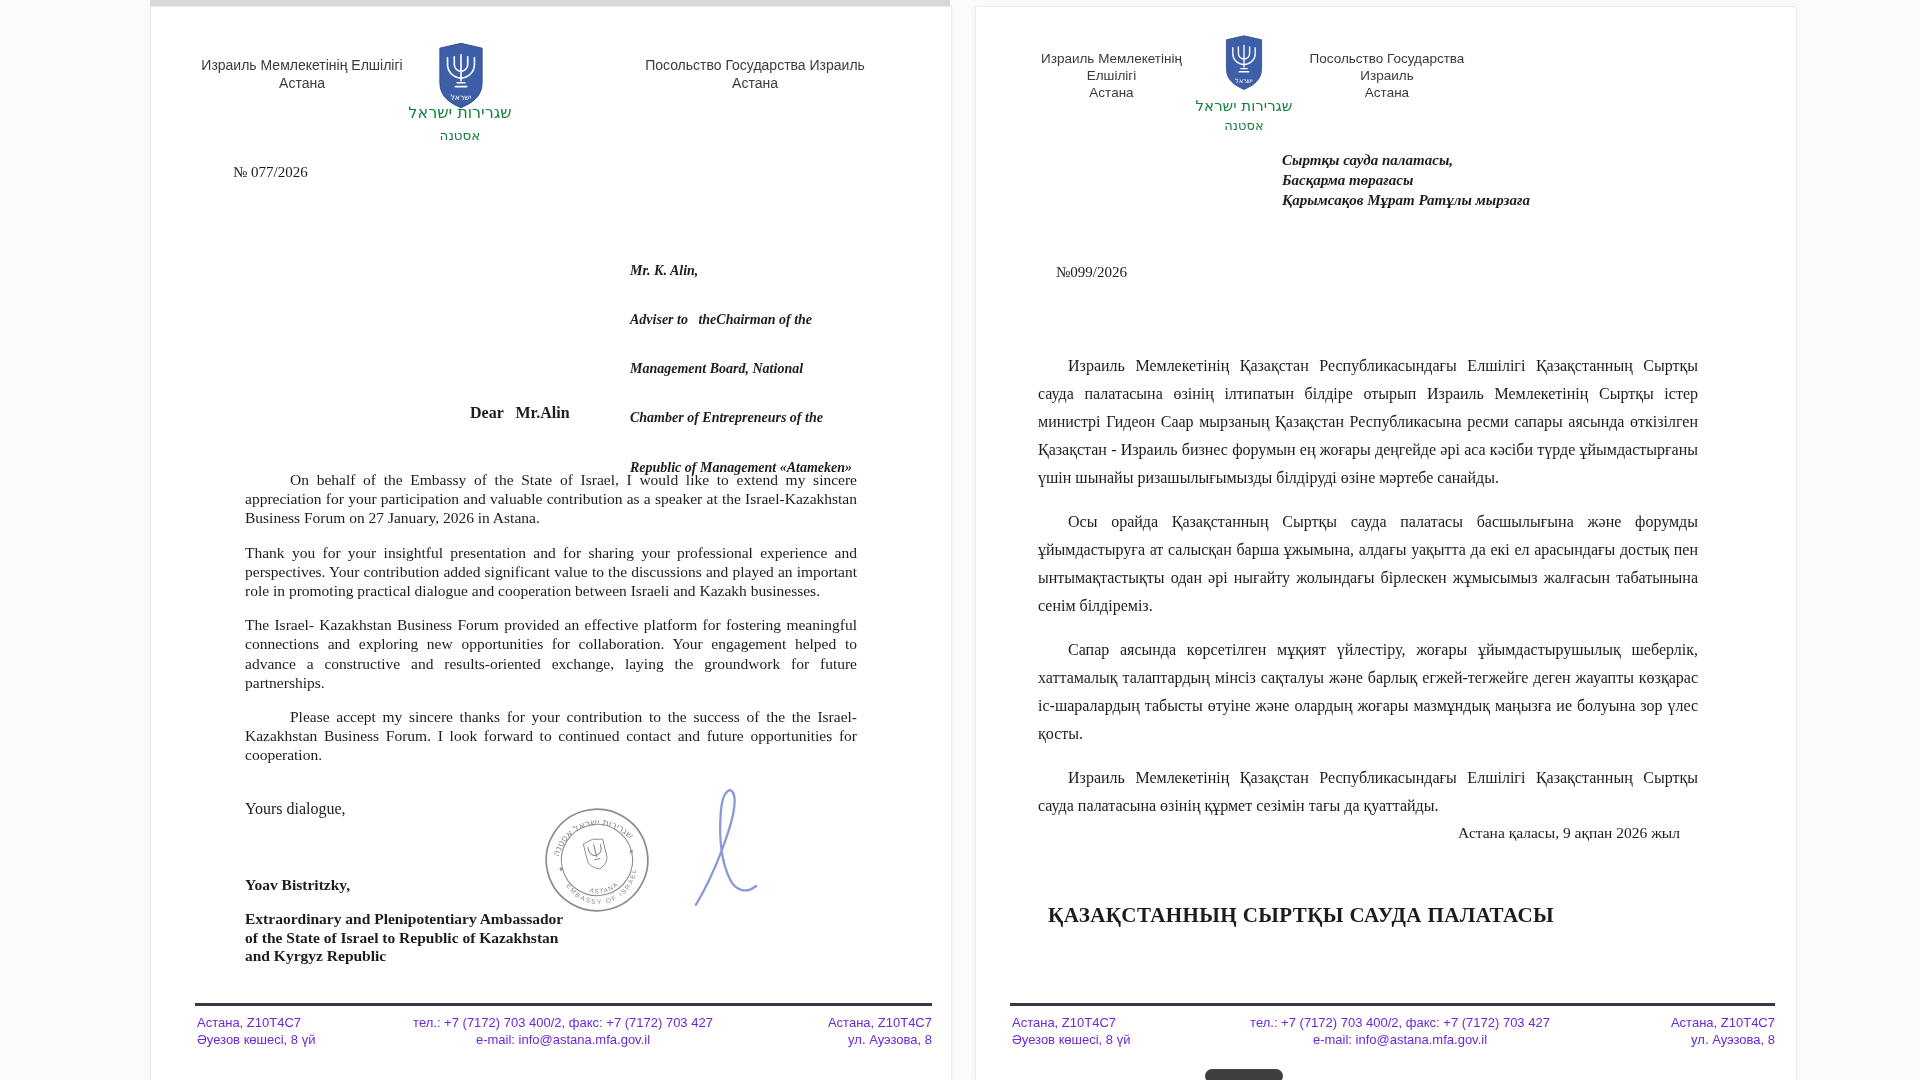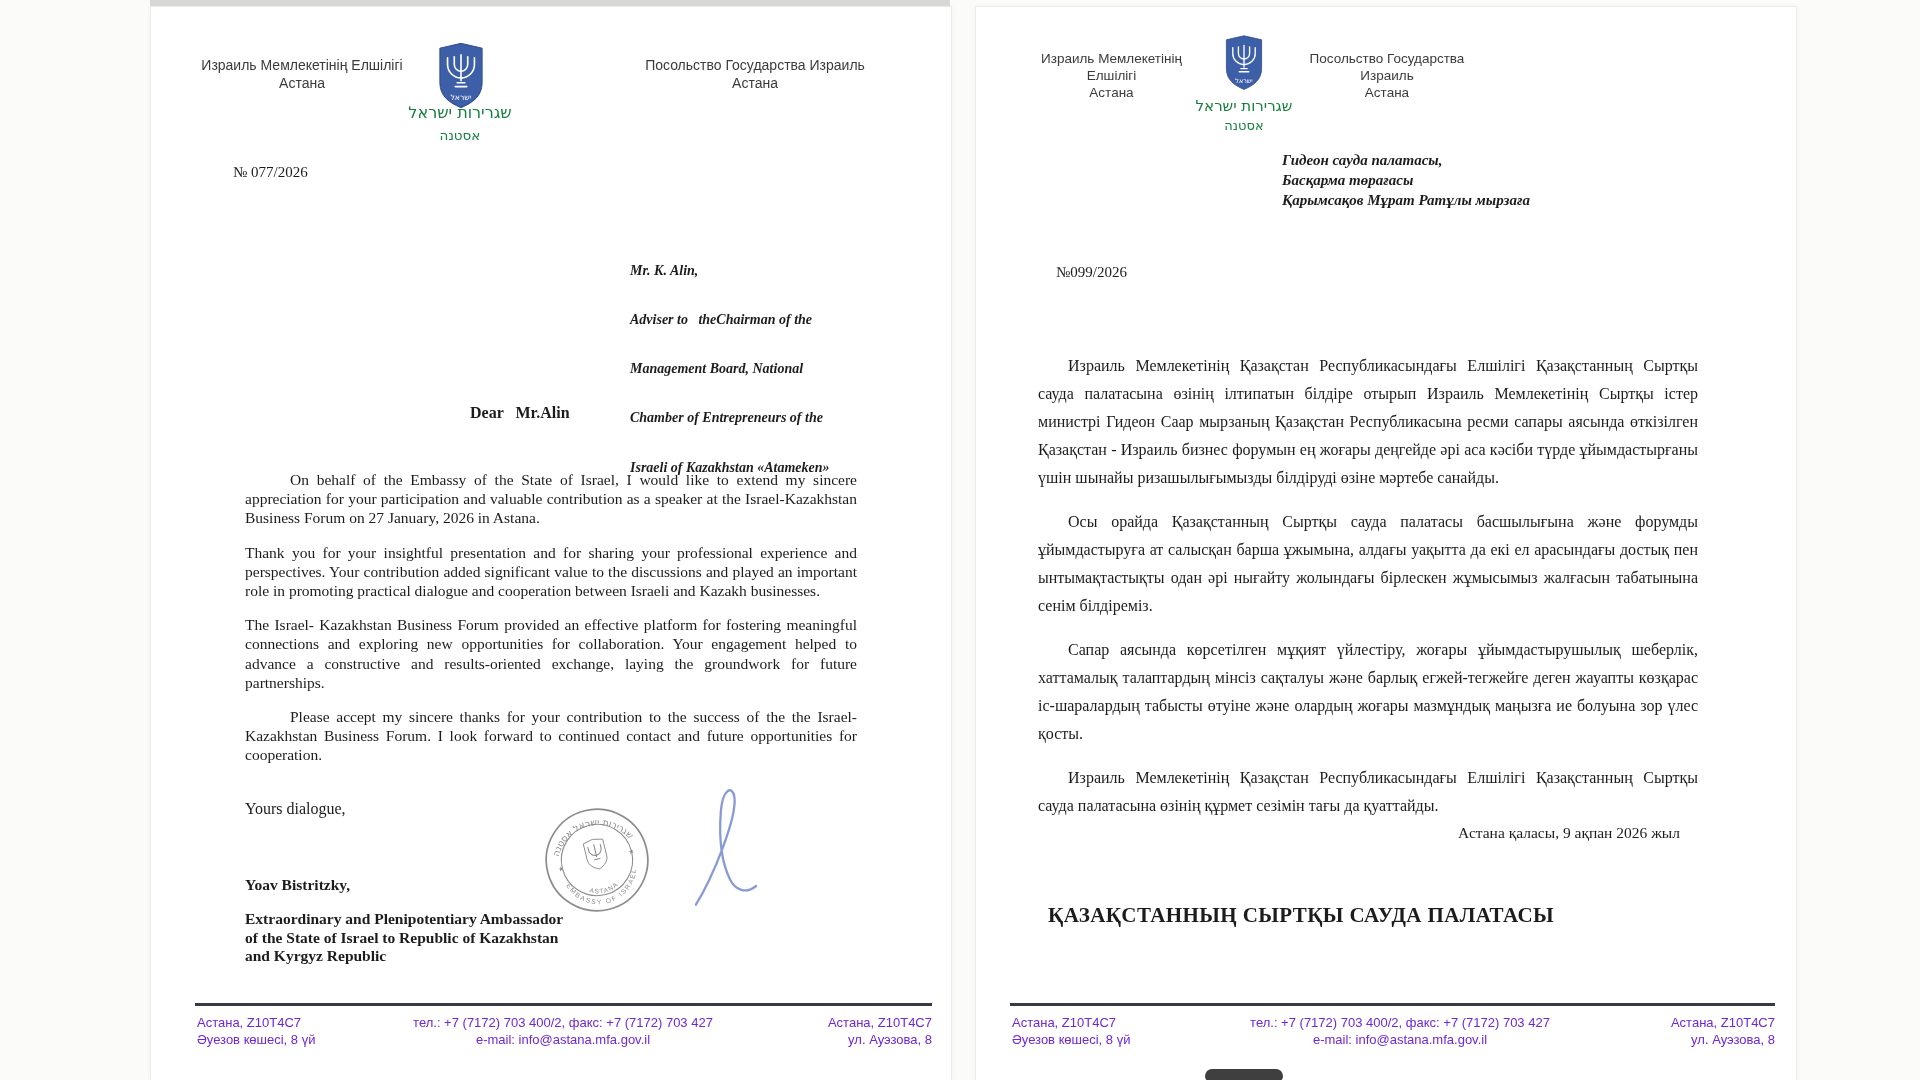--- a/index.html
+++ b/index.html
@@ -57,21 +57,21 @@
     <div>Астана</div>
   </div>
 
   <div class="abs serif" style="left:233px;top:164px;font-size:15px;">№ 077/2026</div>
 
   <div class="abs serif bold ital keep" style="left:630px;top:230px;width:235px;font-size:14px;line-height:16.4px;">
     <div>Mr. K. Alin,</div>
     <div>Adviser to   theChairman of the</div>
     <div>Management Board, National</div>
     <div>Chamber of Entrepreneurs of the</div>
-    <div>Israeli of Kazakhstan «Atameken»</div>
+    <div>Republic of Management «Atameken»</div>
   </div>
 
   <div class="abs serif bold keep" style="left:470px;top:404px;font-size:16px;">Dear   Mr.Alin</div>
 
   <div class="abs serif just body-left" style="left:245px;top:470px;width:612px;">
     <p class="ind">On behalf of the Embassy of the State of Israel, I would like to extend my sincere appreciation for your participation and valuable contribution as a speaker at the Israel-Kazakhstan Business Forum on 27 January, 2026 in Astana.</p>
     <p>Thank you for your insightful presentation and for sharing your professional experience and perspectives. Your contribution added significant value to the discussions and played an important role in promoting practical dialogue and cooperation between Israeli and Kazakh businesses.</p>
     <p>The  Israel- Kazakhstan Business Forum provided an effective platform for fostering meaningful connections and exploring new opportunities for collaboration. Your engagement helped to advance a constructive and results-oriented exchange, laying the groundwork for future partnerships.</p>
     <p class="ind">Please accept my sincere thanks for your contribution to the success of the the Israel-Kazakhstan Business Forum. I look forward to continued contact and future opportunities for cooperation.</p>
   </div>
@@ -154,21 +154,21 @@
     <div>שגרירות ישראל</div>
     <div style="font-size:13px;">אסטנה</div>
   </div>
 
   <div class="abs hdr" style="left:1282px;top:50px;width:210px;font-size:13.5px;line-height:17px;">
     <div>Посольство Государства Израиль</div>
     <div>Астана</div>
   </div>
 
   <div class="abs serif bold ital" style="left:1282px;top:150px;width:300px;font-size:15px;line-height:20px;">
-    <div>Гидеон сауда палатасы,</div>
+    <div>Сыртқы сауда палатасы,</div>
     <div>Басқарма төрағасы</div>
     <div>Қарымсақов Мұрат Ратұлы мырзаға</div>
   </div>
 
   <div class="abs serif" style="left:1056px;top:264px;font-size:15px;">№099/2026</div>
 
   <div class="abs serif just body-right" style="left:1038px;top:352px;width:660px;">
     <p>Израиль Мемлекетінің Қазақстан Республикасындағы Елшілігі   Қазақстанның Сыртқы сауда палатасына өзінің ілтипатын білдіре отырып  Израиль Мемлекетінің Сыртқы істер министрі  Гидеон Саар мырзаның Қазақстан Республикасына ресми сапары аясында өткізілген Қазақстан - Израиль бизнес форумын ең жоғары деңгейде әрі аса кәсіби түрде ұйымдастырғаны үшін шынайы ризашылығымызды білдіруді өзіне мәртебе санайды.</p>
     <p>Осы орайда Қазақстанның Сыртқы сауда палатасы басшылығына және форумды ұйымдастыруға ат салысқан барша ұжымына, алдағы уақытта да екі ел арасындағы достық пен ынтымақтастықты одан әрі нығайту жолындағы бірлескен жұмысымыз жалғасын табатынына сенім білдіреміз.</p>
     <p>Сапар аясында көрсетілген мұқият үйлестіру, жоғары ұйымдастырушылық шеберлік, хаттамалық талаптардың мінсіз сақталуы және барлық егжей-тегжейге деген жауапты көзқарас іс-шаралардың табысты өтуіне және олардың жоғары мазмұндық маңызға ие болуына зор үлес қосты.</p>

